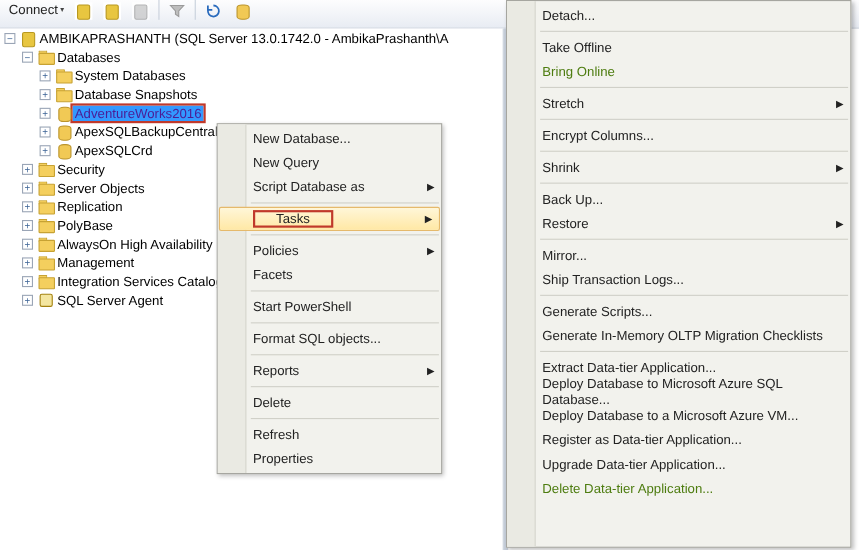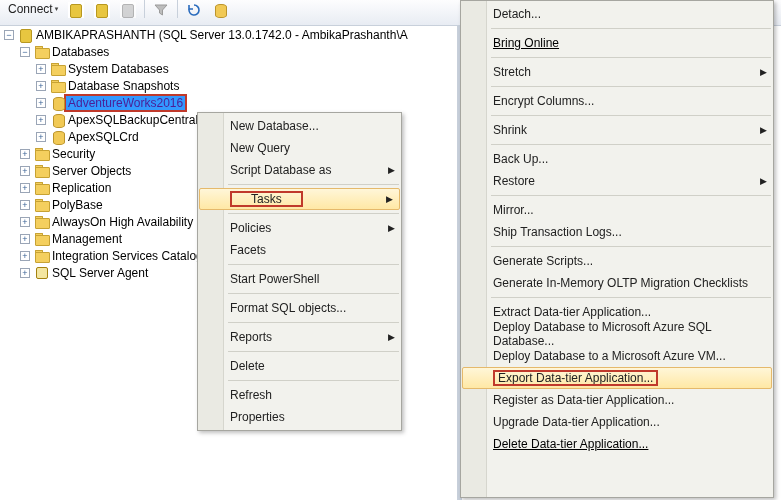--- a/index.html
+++ b/index.html
@@ -113,21 +113,21 @@
   }
   .menu-inner { position: relative; padding: 2px 0; }
   .menu-item {
     display: flex;
     align-items: center;
     height: 22px;
     padding: 0 20px 0 32px;
     position: relative;
     color: #222;
   }
-  .menu-item.disabled { color: #000000; text-decoration: underline; }
+  .menu-item.disabled { color: #4d7c0f; }
   .menu-item.hi { background: linear-gradient(#fff6d8,#ffe8a5); border:1px solid #e5b96b; margin:0 1px; padding-left:31px; padding-right:19px; border-radius:2px; }
   .menu-item .arrow {
     position: absolute;
     right: 6px;
     font-size: 9px;
     color: #222;
   }
   .menu-sep {
     height: 1px;
     margin: 3px 2px 3px 30px;
@@ -325,20 +325,23 @@
   </div>
 </div>
 
 <div class="menu menu2">
   <div class="gutter"></div>
   <div class="menu-inner">
     <div class="menu-item">
         <span>Detach...</span>
       </div>
     <div class="menu-sep"></div>
+    <div class="menu-item">
+        <span>Take Offline</span>
+      </div>
     <div class="menu-item disabled">
         <span>Bring Online</span>
       </div>
     <div class="menu-sep"></div>
     <div class="menu-item">
         <span>Stretch</span>
         <span class="arrow">▶</span>
       </div>
     <div class="menu-sep"></div>
     <div class="menu-item">
@@ -374,23 +377,20 @@
     <div class="menu-sep"></div>
     <div class="menu-item">
         <span>Extract Data-tier Application...</span>
       </div>
     <div class="menu-item">
         <span>Deploy Database to Microsoft Azure SQL Database...</span>
       </div>
     <div class="menu-item">
         <span>Deploy Database to a Microsoft Azure VM...</span>
       </div>
-    <div class="menu-item hi">
-        <span class="redbox" style="padding:0 4px"><span>Export Data-tier Application...</span></span>
-      </div>
     <div class="menu-item">
         <span>Register as Data-tier Application...</span>
       </div>
     <div class="menu-item">
         <span>Upgrade Data-tier Application...</span>
       </div>
     <div class="menu-item disabled">
         <span>Delete Data-tier Application...</span>
       </div>
   </div>

